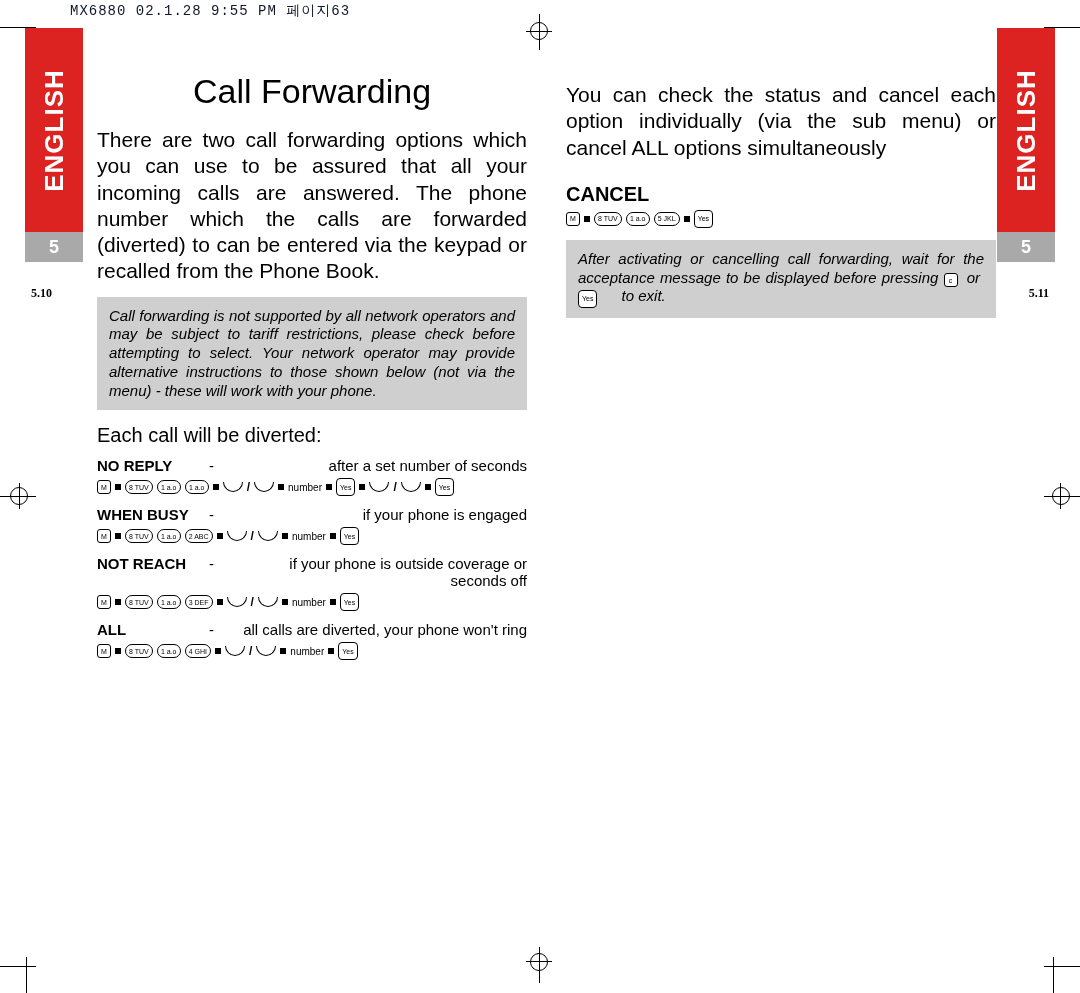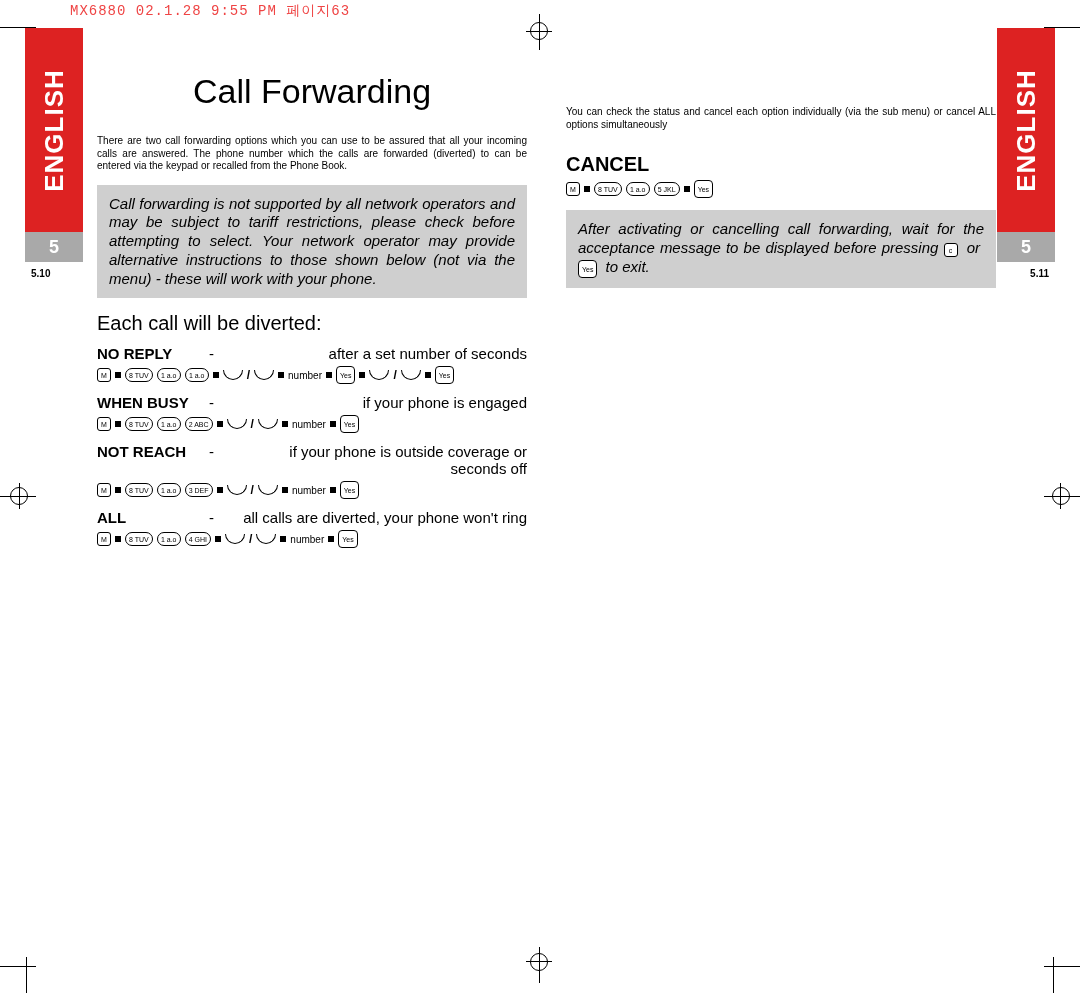--- a/index.html
+++ b/index.html
@@ -6,21 +6,21 @@
     html, body { background: #fff; }
     body {
       width: 1080px;
       height: 993px;
       font-family: Arial, Helvetica, sans-serif;
       color: #000;
       position: relative;
     }
     .headerstamp {
       position: absolute; left: 70px; top: 2px;
-      font-family: "Courier New", monospace; font-size: 14px; color: #ef4444;
+      font-family: "Courier New", monospace; font-size: 14px; color: #0f172a;
       letter-spacing: 1px;
     }
 
     
     .sidebar {
       position: absolute; top: 28px; width: 58px;
     }
     .sidebar.left  { left: 25px; }
     .sidebar.right { right: 25px; }
     .sidebar .redblock {
@@ -32,32 +32,32 @@
       transform: rotate(-90deg);
       font-weight: bold; font-size: 26px; letter-spacing: 1px;
       white-space: nowrap;
     }
     .sidebar .greyblock {
       height: 30px; background: #a9a9a9; color: #fff;
       font-weight: bold; font-size: 18px;
       display: flex; align-items: center; justify-content: center;
     }
     .sidebar .pagenum {
-      font-size: 10px; font-weight: bold; padding: 6px 6px 0 6px;
+      font-size: 12px; font-weight: bold; padding: 24px 6px 0 6px; font-family: Liberation Serif, serif;
     }
 
     
     .page-area {
       position: absolute; top: 72px; width: 430px;
     }
     .page-left  { left:  97px; }
     .page-right { left: 566px; }
 
     .title { font-size: 34px; font-weight: normal; text-align: center; margin-bottom: 16px; }
-    .body-text { font-size: 10px; line-height: 1.25; text-align: justify; margin-top: 24px; }
+    .body-text { font-size: 21px; line-height: 1.25; text-align: justify; }
 
     .note-box {
       background: #cfcfcf; padding: 10px 12px; margin: 12px 0;
       font-style: italic; font-size: 15px; line-height: 1.25; text-align: justify;
     }
 
     .section-head { margin-top: 14px; font-size: 20px; }
 
     .opt-row { display: flex; margin-top: 10px; font-size: 15px; }
     .opt-name { width: 112px; font-weight: bold; flex-shrink: 0; }
@@ -223,21 +223,21 @@
     <span class="k">5 JKL</span>
     <span class="dot"></span>
     <span class="k tall">Yes</span>
   </div>
 
   <div class="note-box">
     <span>After activating or cancelling call forwarding, wait for the acceptance message to be displayed before pressing</span>
     <span class="k sq istyle" style="font-style:normal">c</span>
     <span style="margin:0 4px">or</span>
     <span class="k tall" style="font-style:normal">Yes</span>
-    <span style="margin-left:4px">to exit.</span>
+    <span style="margin-left:20px">to exit.</span>
   </div>
 </div>
 
 <div class="crop">
 
   <div class="mark v" style="left:539px; top:14px;"></div>
   <div class="mark c" style="left:530px; top:22px;"></div>
   <div class="mark cross-h" style="left:526px; top:31px;"></div>
 
   <div class="mark h" style="left:0px; top:496px;"></div>

